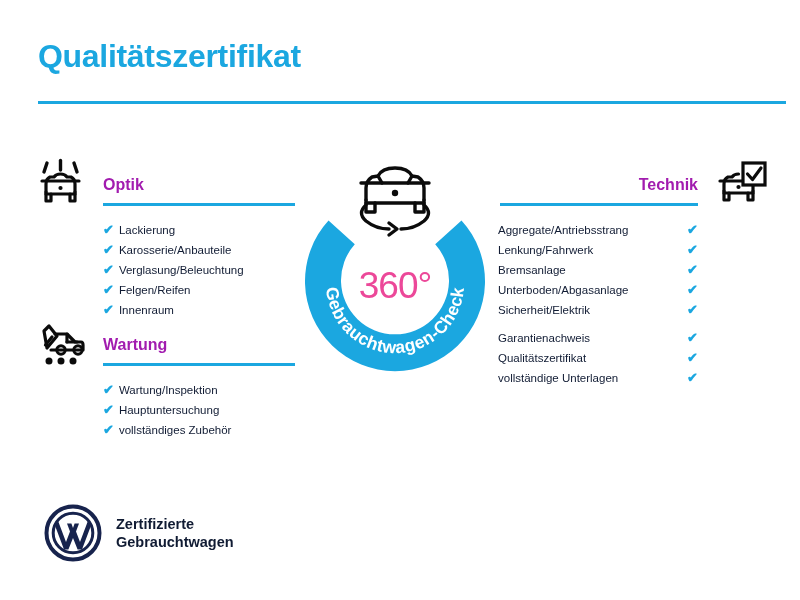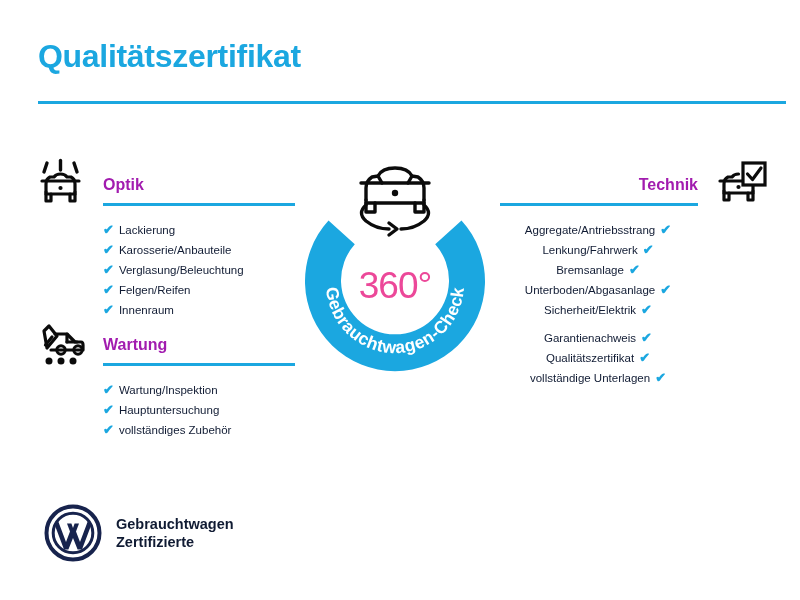--- a/index.html
+++ b/index.html
@@ -93,21 +93,21 @@
   }
   .sec-list li {
     font-size: 11.5px;
     color: #101b33;
     line-height: 20px;
     white-space: nowrap;
     display: flex;
     align-items: baseline;
   }
   .sec-left .sec-list li  { justify-content: flex-start; padding-left: 70px; }
-  .sec-right .sec-list li { justify-content: center;  padding-right: 70px; }
+  .sec-right .sec-list li { justify-content: space-between;  padding-right: 70px; }
 
   .chk {
     color: #1ba7e0;
     font-size: 13px;
     font-weight: bold;
     line-height: 20px;
   }
   .sec-left .chk  { margin-right: 5px; }
   .sec-right .chk { margin-left: 5px; }
 
@@ -354,18 +354,18 @@
         <circle cx="29" cy="29" r="26.5" fill="none" stroke="#17234d" stroke-width="4"></circle>
         <path d="M29 9.2
                  A 19.8 19.8 0 0 0 9.2 29
                  A 19.8 19.8 0 0 0 29 48.8
                  A 19.8 19.8 0 0 0 48.8 29
                  A 19.8 19.8 0 0 0 29 9.2 Z" fill="none" stroke="#17234d" stroke-width="3"></path>
         <path d="M14.3 17.6 L22.0 38.0 L26.0 27.5 L23.0 19.4 L27.4 19.4 L29 24.0 L30.6 19.4 L35.0 19.4 L32.0 27.5 L36.0 38.0 L43.7 17.6 L47.6 20.0 L38.0 45.6 L33.6 45.6 L29 34.0 L24.4 45.6 L20.0 45.6 L10.4 20.0 Z" fill="#17234d"></path>
       </svg>
     </span>
     <span class="vw-text">
+      <div>Zertifizierte</div>
       <div>Gebrauchtwagen</div>
-      <div>Zertifizierte</div>
     </span>
   </div>
 
 </div>
 
 </body></html>

